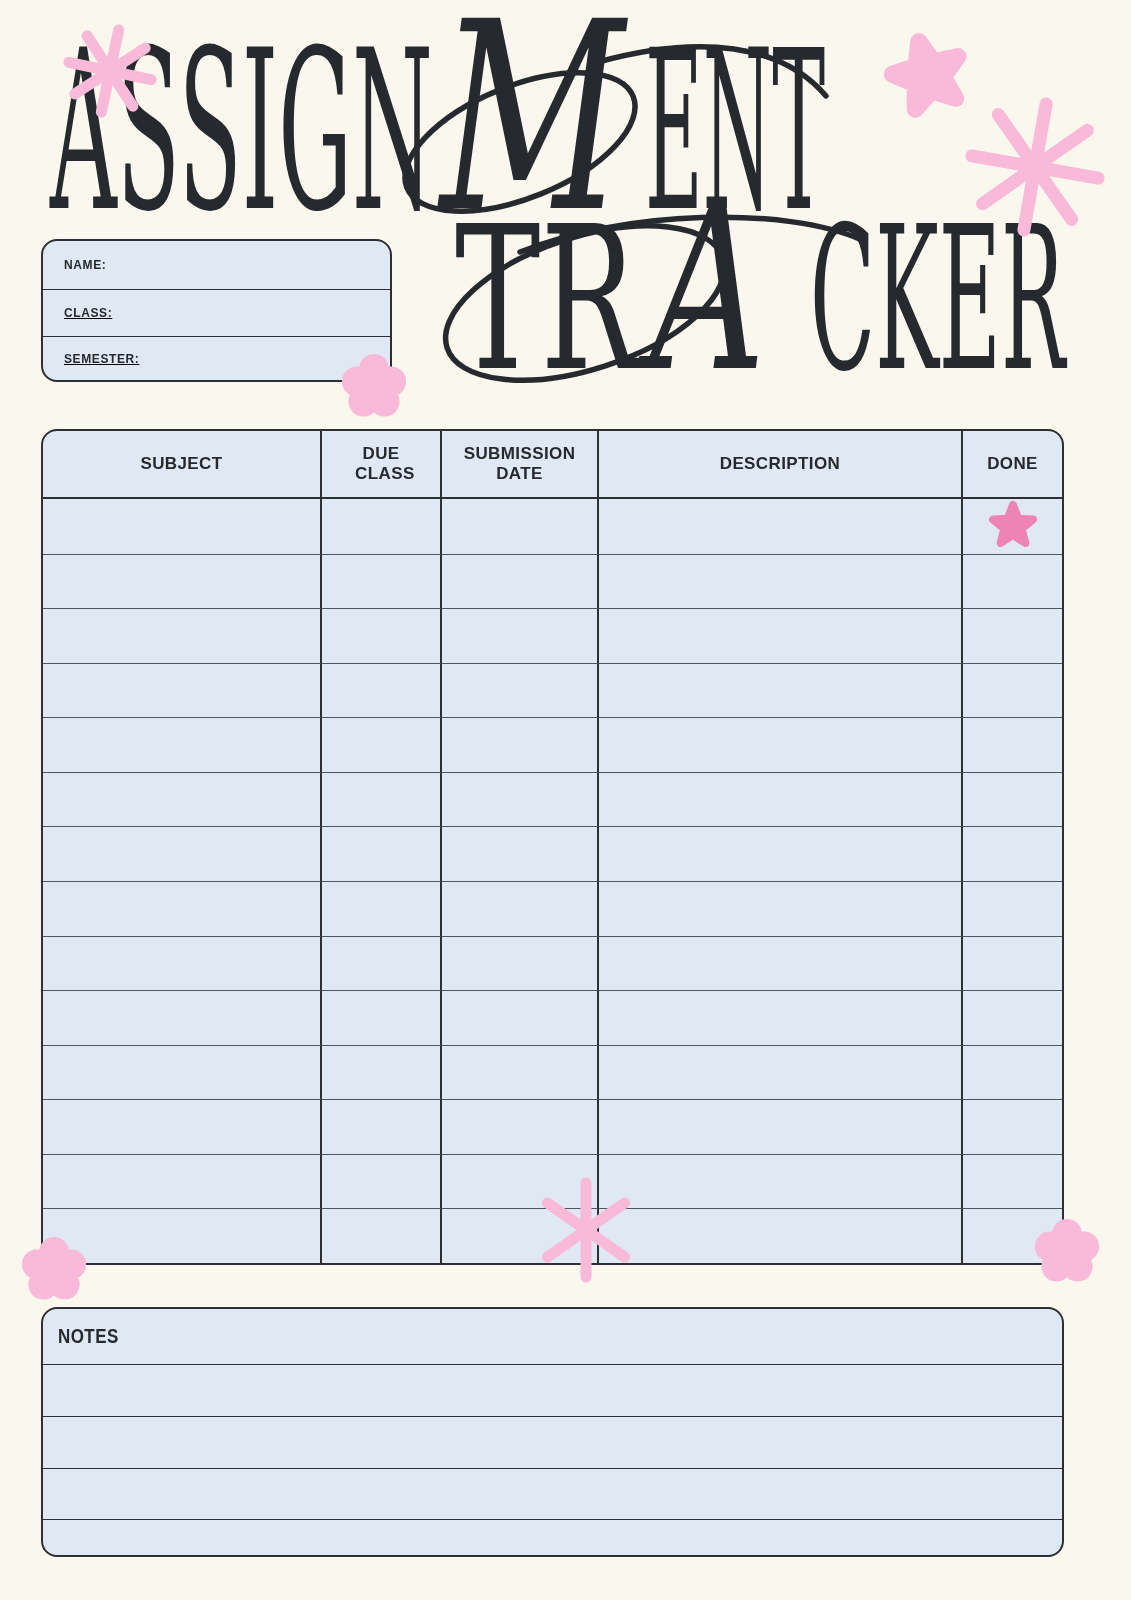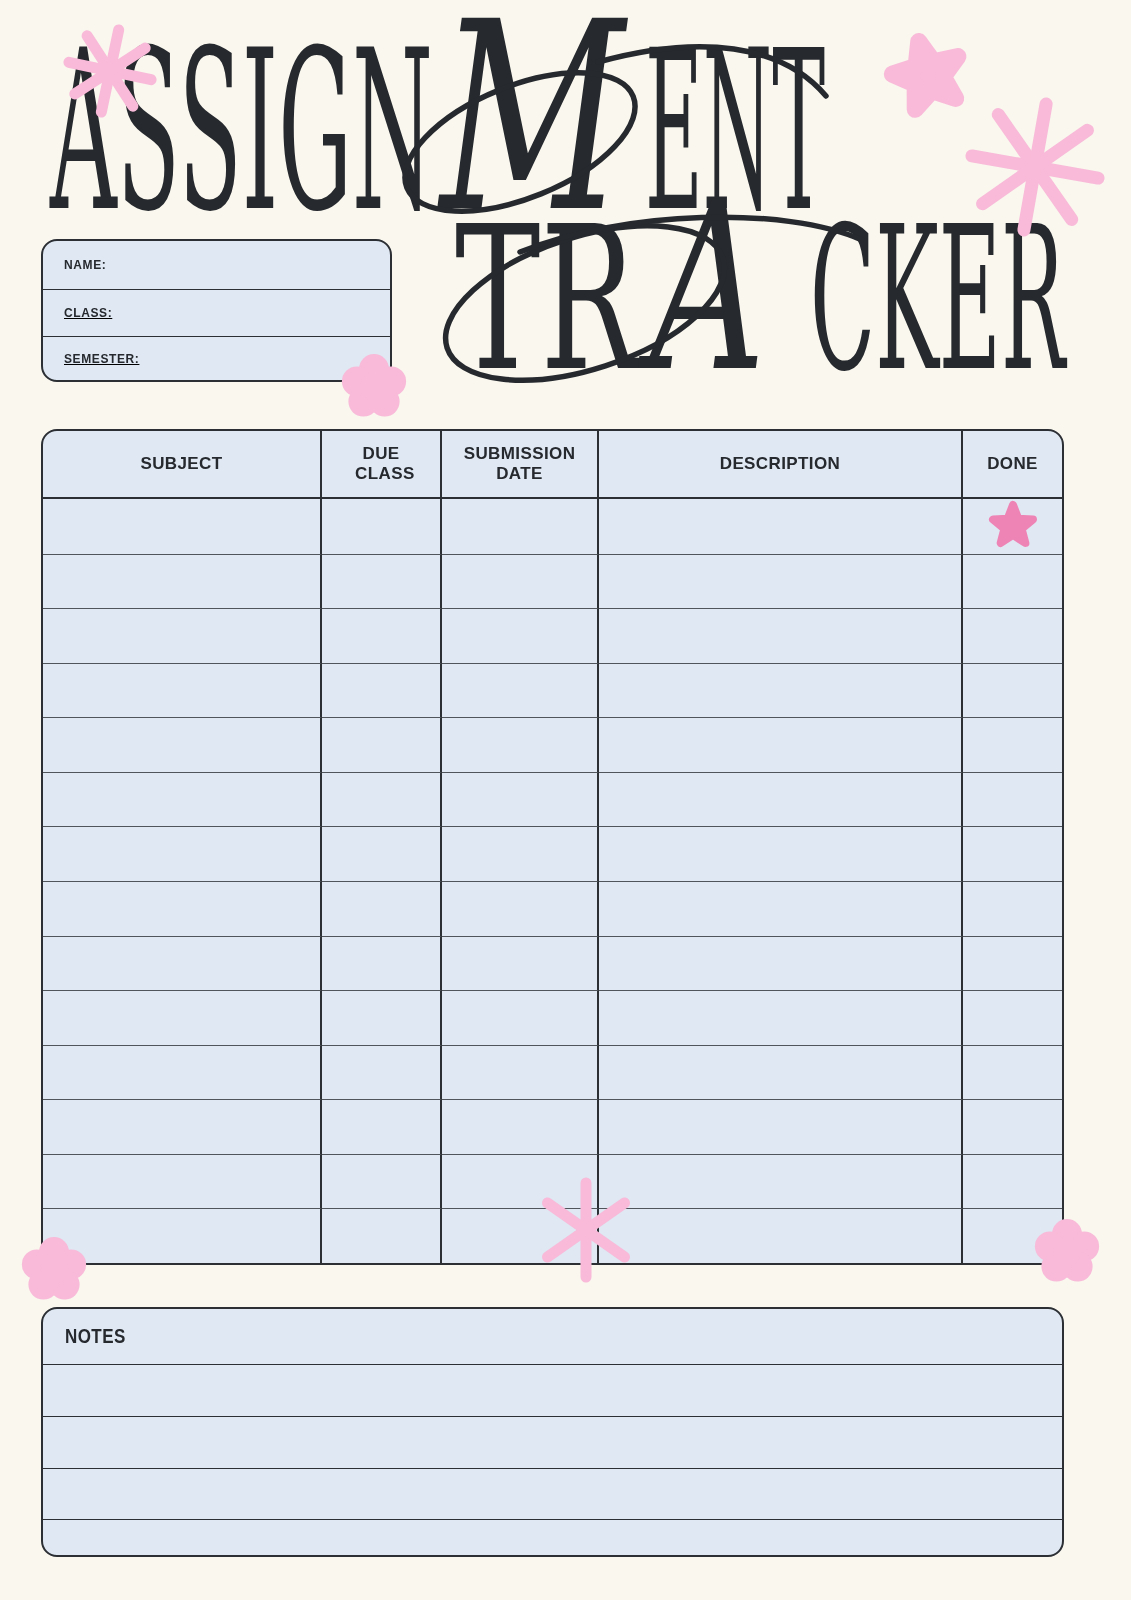--- a/index.html
+++ b/index.html
@@ -34,21 +34,21 @@
   .tgrid > div:nth-child(5n){border-right:none;justify-content:center;}
   .tgrid > div:nth-child(-n+5){border-top:none;border-bottom:2px solid var(--line);}
   .tgrid > div:nth-child(n+6):nth-child(-n+10){border-top:none;}
   .thh{display:flex;align-items:center;justify-content:center;text-align:center;
     font-weight:bold;font-size:17px;color:var(--ink);letter-spacing:.4px;line-height:1.18;}
   .thh span{display:inline-block;}
   .tcell{display:flex;align-items:center;justify-content:center;}
   
   #notes-panel{left:41px;top:1307px;width:1019px;height:246px;display:grid;grid-template-rows:55px 52px 52px 51px 1fr;}
   .nrow + .nrow{border-top:1.6px solid var(--line);}
-  .nlabel-row{display:flex;align-items:center;padding-left:22px;}
+  .nlabel-row{display:flex;align-items:center;padding-left:15px;}
   #notes-label{font-weight:bold;font-size:20px;letter-spacing:.5px;color:var(--ink);
     transform:scaleX(.85);transform-origin:left center;}
   
   #overlay{position:absolute;left:0;top:0;width:1131px;height:1600px;pointer-events:none;}
   .title-seg{fill:var(--ink);font-family:"DejaVu Serif","Liberation Serif",serif;}
   .script-seg{font-style:italic;}
   .swash{fill:none;stroke:var(--ink);stroke-width:5.5;stroke-linecap:round;}
   .pinkline{stroke:var(--pink-light);stroke-linecap:round;fill:none;}
   .pinkfill{fill:var(--pink-light);}
   .dkpink{fill:var(--pink-dark);stroke:var(--pink-dark);stroke-linejoin:round;}

